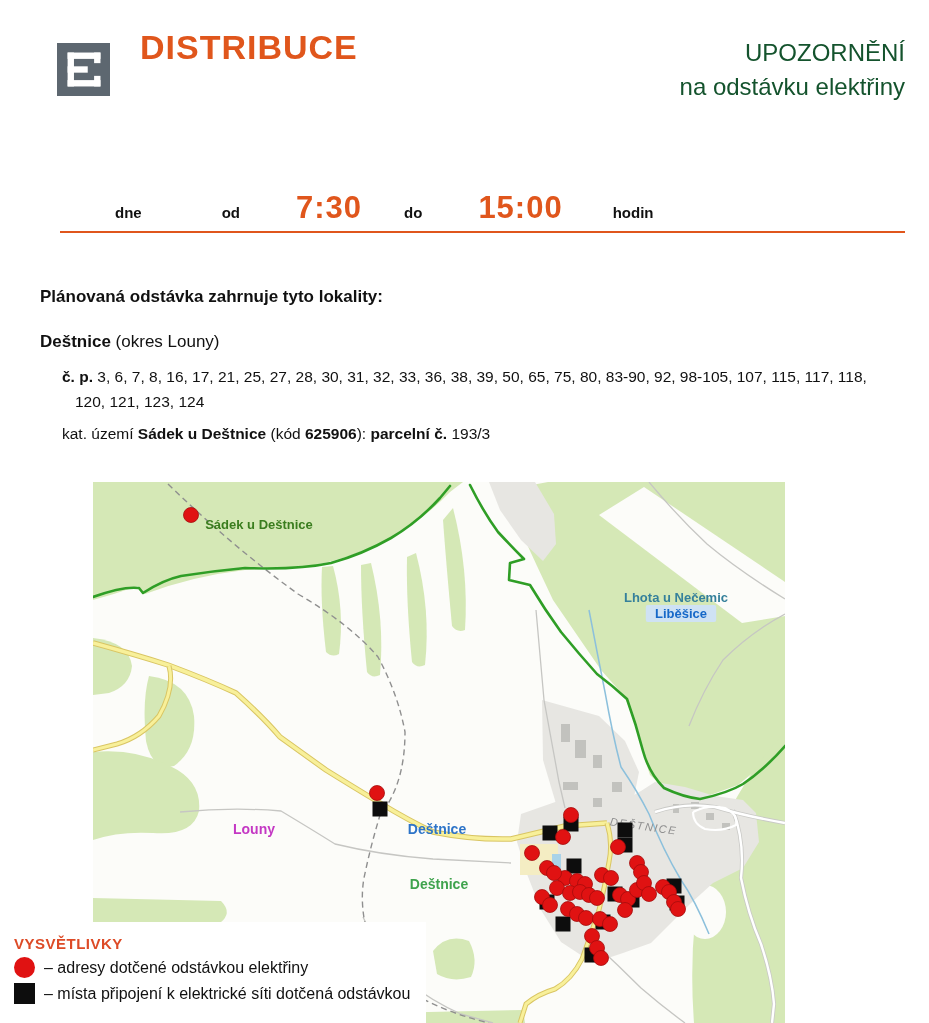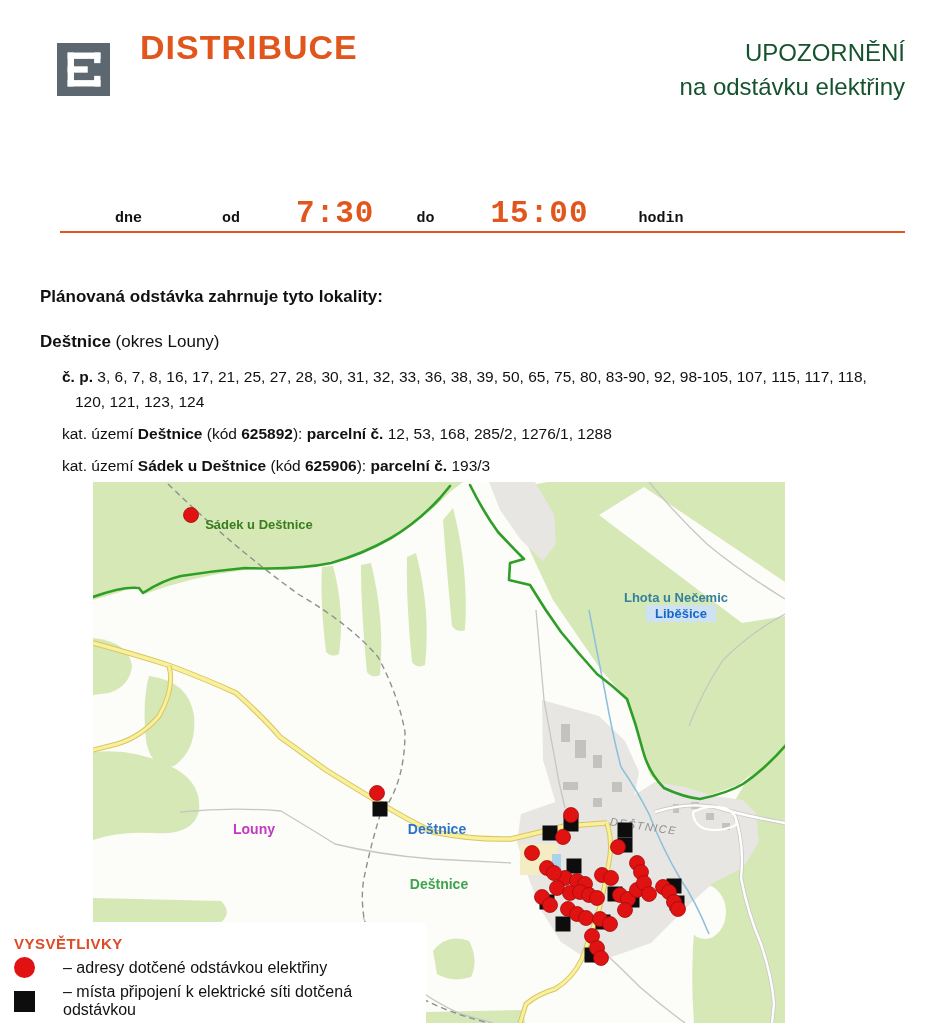--- a/index.html
+++ b/index.html
@@ -8,21 +8,21 @@
     font-family:"Liberation Sans","DejaVu Sans",sans-serif;color:#111;
   }
   
   .logo-box{position:absolute;left:55px;top:43px;width:57px;height:53px;}
   .brand-text{position:absolute;left:116px;top:28px;font-size:34px;font-weight:bold;
     color:#E0561C;letter-spacing:1px;margin-left:24px;}
   .notice{position:absolute;right:24px;top:36px;text-align:right;line-height:34px;}
   .notice .l1,.notice .l2{font-size:24px;font-weight:normal;color:#14532d;}
   .notice .l3{font-size:24px;font-weight:bold;color:#111;}
   
-  .schedule{position:absolute;left:60px;right:24px;top:196px;display:flex;align-items:baseline;font-family:Liberation Mono, monospace;}
+  .schedule{position:absolute;left:60px;right:24px;top:190px;display:flex;align-items:baseline;}
   .schedule .lbl{font-size:15px;font-weight:bold;color:#111;}
   .schedule .val{font-size:31px;font-weight:bold;color:#E0561C;letter-spacing:1px;}
   .s-dne{margin-left:55px}.s-date{margin-left:36px}.s-od{margin-left:80px}
   .s-from{margin-left:56px}.s-do{margin-left:42px}.s-to{margin-left:56px}.s-hodin{margin-left:50px}
   .rule{position:absolute;left:60px;right:24px;top:231px;height:2px;background:#E0561C;}
   
   .content{position:absolute;left:40px;top:287px;width:830px;}
   .loc-heading{font-size:17px;font-weight:bold;margin:0;}
   .muni-line{margin-top:25px;font-size:17px;}
   .muni-line .muni{font-weight:bold;}
@@ -31,21 +31,21 @@
   .kat-line{margin-top:8px;padding-left:22px;font-size:15.5px;line-height:24px;}
   .kat-line .b{font-weight:bold;}
   
   .map-wrap{position:absolute;left:93px;top:482px;width:692px;height:541px;}
   .map-wrap svg{display:block;width:692px;height:541px;}
   svg text{font-family:"Liberation Sans","DejaVu Sans",sans-serif;}
   
   .legend{position:absolute;left:0;top:922px;width:426px;height:101px;background:#ffffff;
     box-sizing:border-box;padding:13px 0 0 14px;}
   .legend-title{font-size:15px;font-weight:bold;color:#DD4B27;letter-spacing:.5px;}
-  .legend-row{display:flex;align-items:center;margin-top:5px;font-size:16px;color:#111;gap:19px;}
+  .legend-row{display:flex;align-items:center;margin-top:5px;font-size:16px;color:#111;}
   .sym{width:21px;height:21px;margin-right:9px;flex:0 0 auto;}
   .sym.circle{border-radius:50%;}
 </style>
 </head>
 <body>
 
 <div class="page">
 
   <div class="logo-box">
     <svg viewBox="0 0 100 100" width="57" height="53">
@@ -75,23 +75,20 @@
   </div>
   <div class="rule"></div>
 
   <div class="content">
     <p class="loc-heading">Plánovaná odstávka zahrnuje tyto lokality:</p>
     <div class="muni-line">
       <span class="muni">Deštnice</span><span> (okres Louny)</span>
     </div>
     <div class="cp-block">
       <span class="b">č. p.</span><span> 3, 6, 7, 8, 16, 17, 21, 25, 27, 28, 30, 31, 32, 33, 36, 38, 39, 50, 65, 75, 80, 83-90, 92, 98-105, 107, 115, 117, 118, 120, 121, 123, 124</span>
-    </div>
-    <div class="kat-line">
-      <span>kat. území </span><span class="b">Deštnice</span><span> (kód </span><span class="b">625892</span><span>): </span><span class="b">parcelní č.</span><span> 12, 53, 168, 285/2, 1276/1, 1288</span>
     </div>
     <div class="kat-line">
       <span>kat. území </span><span class="b">Sádek u Deštnice</span><span> (kód </span><span class="b">625906</span><span>): </span><span class="b">parcelní č.</span><span> 193/3</span>
     </div>
   </div>
 
   <div class="map-wrap">
     <svg id="map-svg" viewBox="0 0 692 541">
       <rect width="692" height="541" fill="#fcfcf9"></rect>
 

